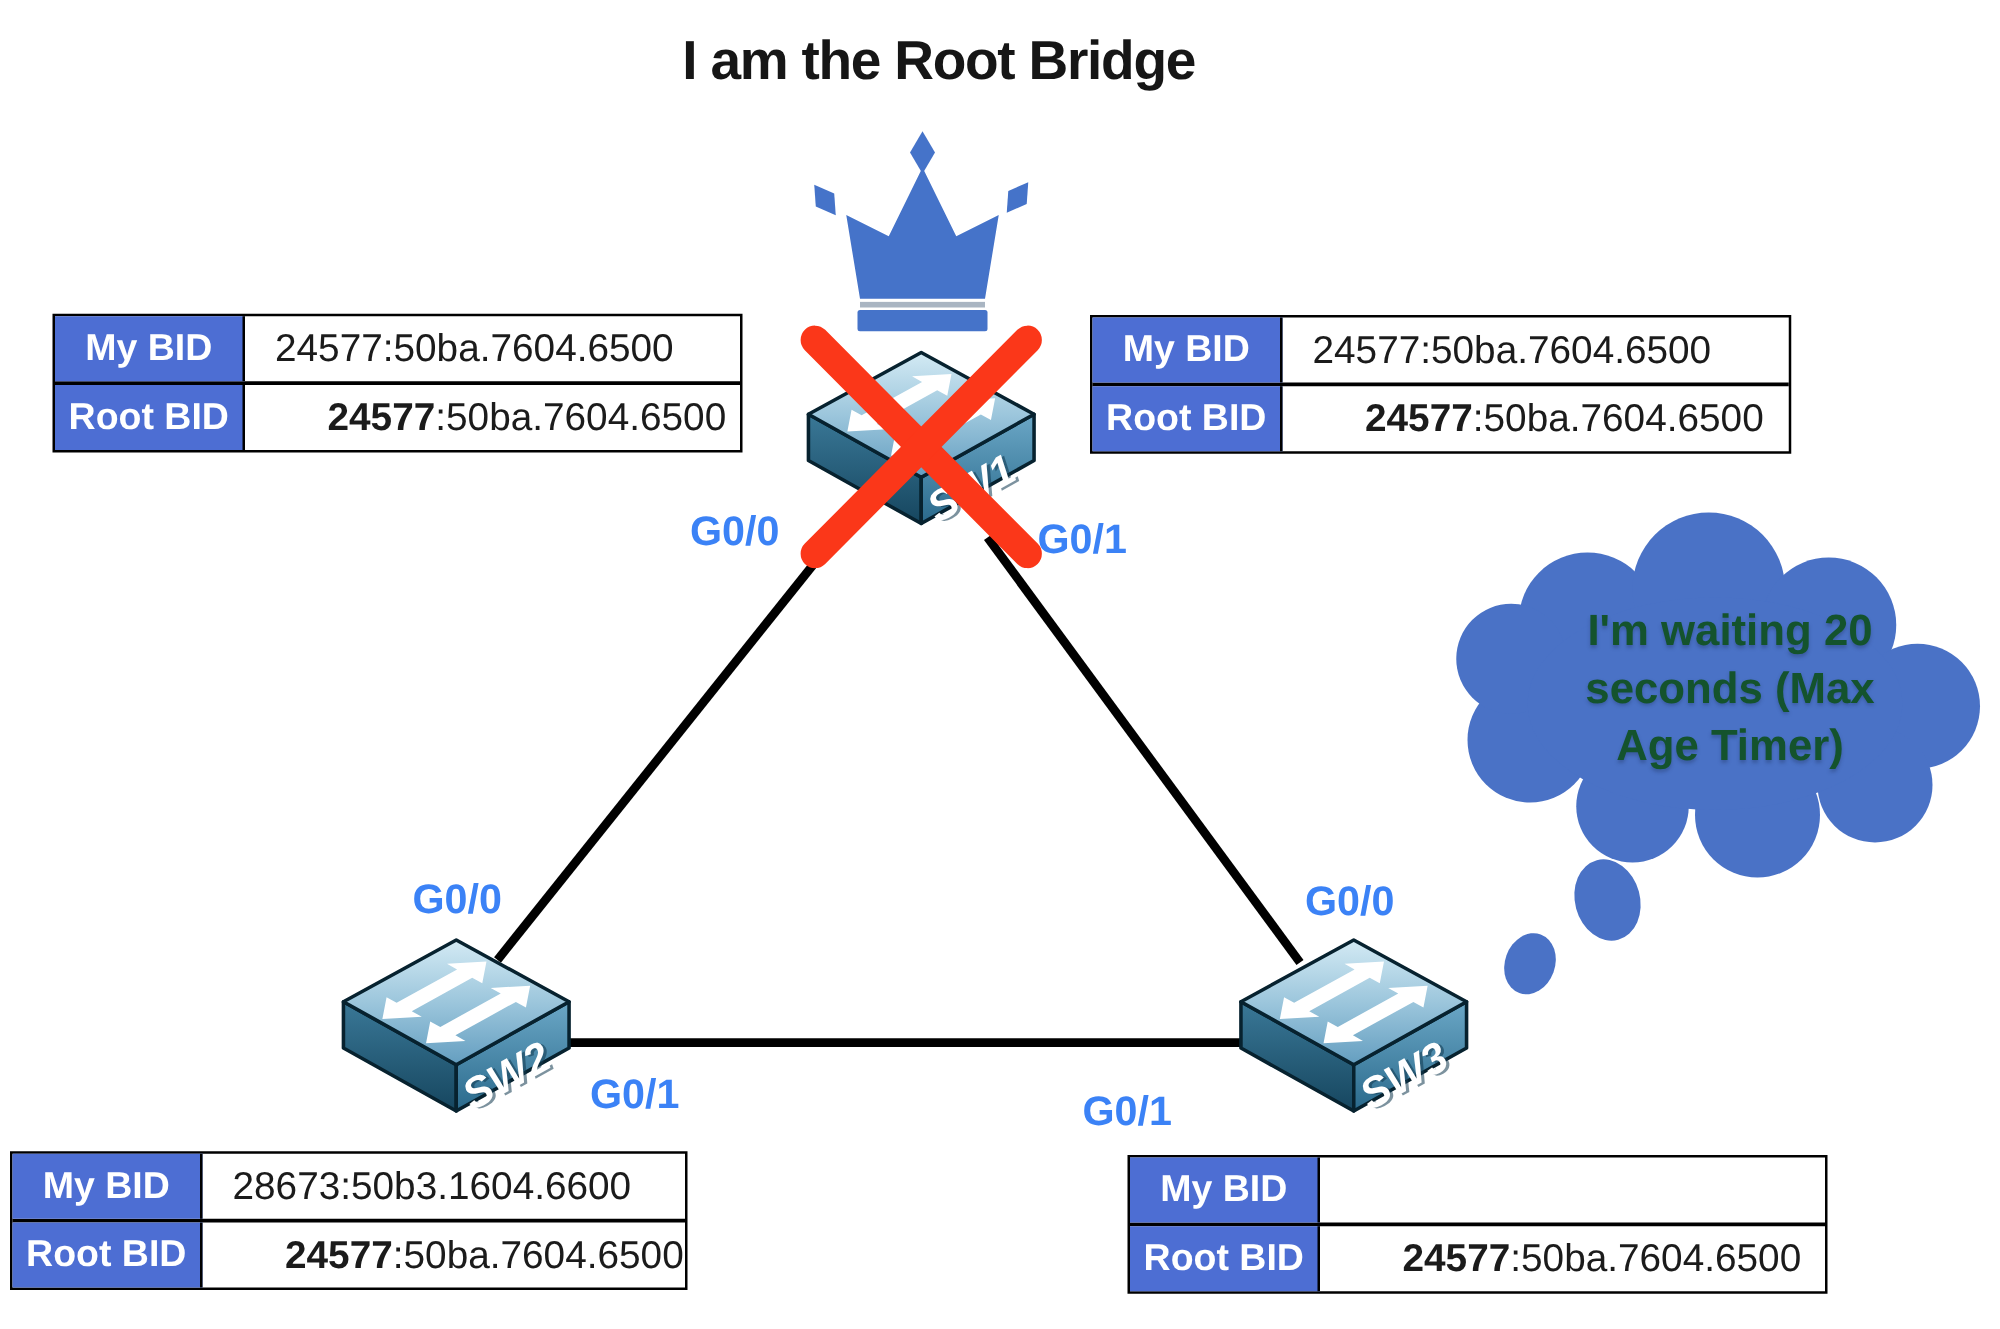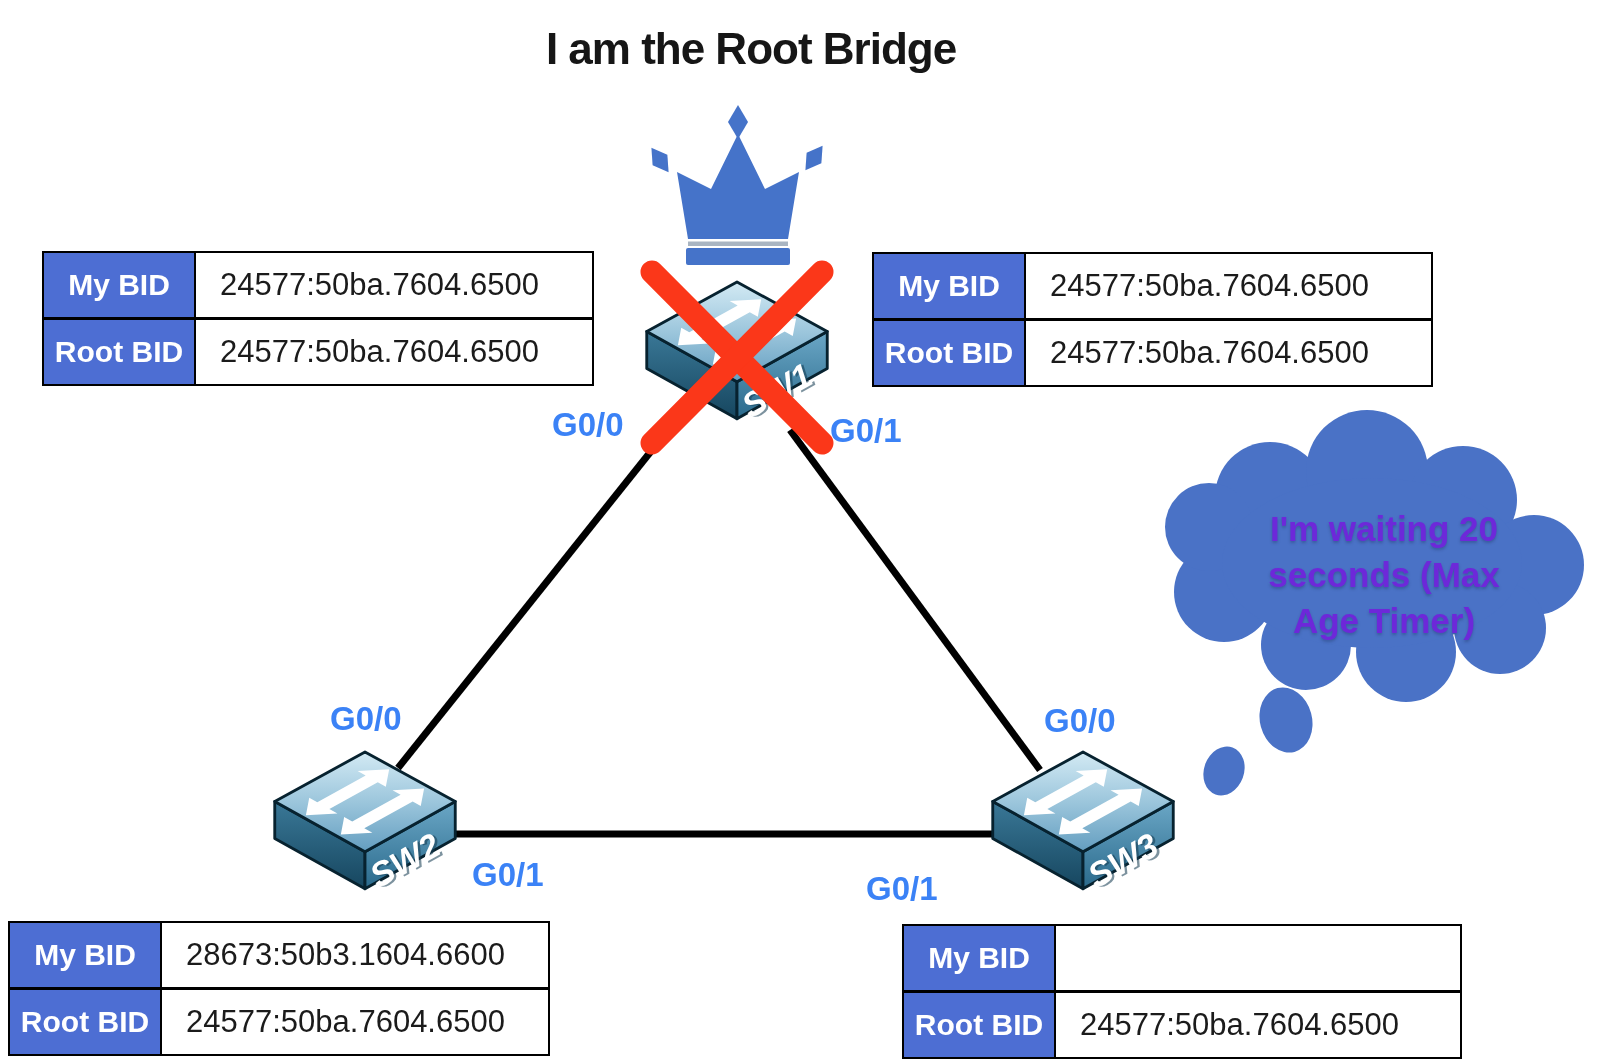--- a/index.html
+++ b/index.html
@@ -21,36 +21,36 @@
   #failx-layer{z-index:5;}
   #cloud-svg{position:absolute;left:1150px;top:400px;width:450px;height:420px;z-index:2;}
   
   .port{
     z-index:6;font-size:33px;font-weight:bold;color:#3b82f6;white-space:nowrap;
   }
   
   .bid-table{
     z-index:7;border:2px solid #000;background:#fff;
   }
-  .bid-row{display:flex;height:64px;}
-  .bid-row + .bid-row{border-top:3px solid #000;}
+  .bid-row{display:flex;height:52px;}
+  .bid-row + .bid-row{border-top:3px solid #000;gap:42px;}
   .bid-th{
     width:150px;flex:0 0 150px;background:#4d6ed3;color:#fff;font-weight:bold;
     font-size:30px;display:flex;align-items:center;justify-content:center;
     border-right:2px solid #000;
   }
   .bid-td{
     flex:1;display:flex;align-items:center;padding-left:24px;
     font-size:31px;color:#1b1b1b;white-space:nowrap;border-radius:29px;
   }
-  .bid-td .b{font-weight:normal;}
+  .bid-td .b{font-weight:bold;}
   
   #thought-text{
-    left:1216px;top:506px;width:336px;z-index:8;text-align:center;
-    color:#6d28d9;font-size:35px;font-weight:bold;line-height:46px;
+    left:1216px;top:482px;width:336px;z-index:8;text-align:center;
+    color:#14532d;font-size:35px;font-weight:bold;line-height:46px;
     text-shadow:0 2px 3px rgba(30,50,90,.35);
   }
 </style>
 </head>
 <body>
 
 <div id="stage">
 
   <div id="title" class="abs">I am the Root Bridge</div>
 

